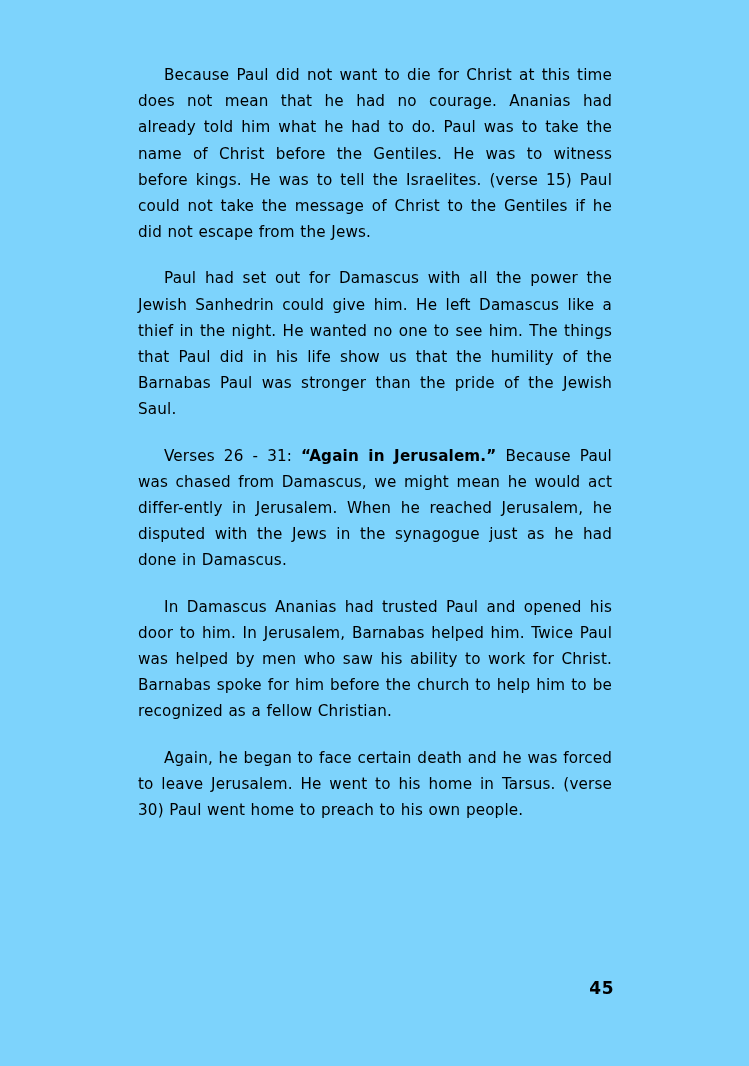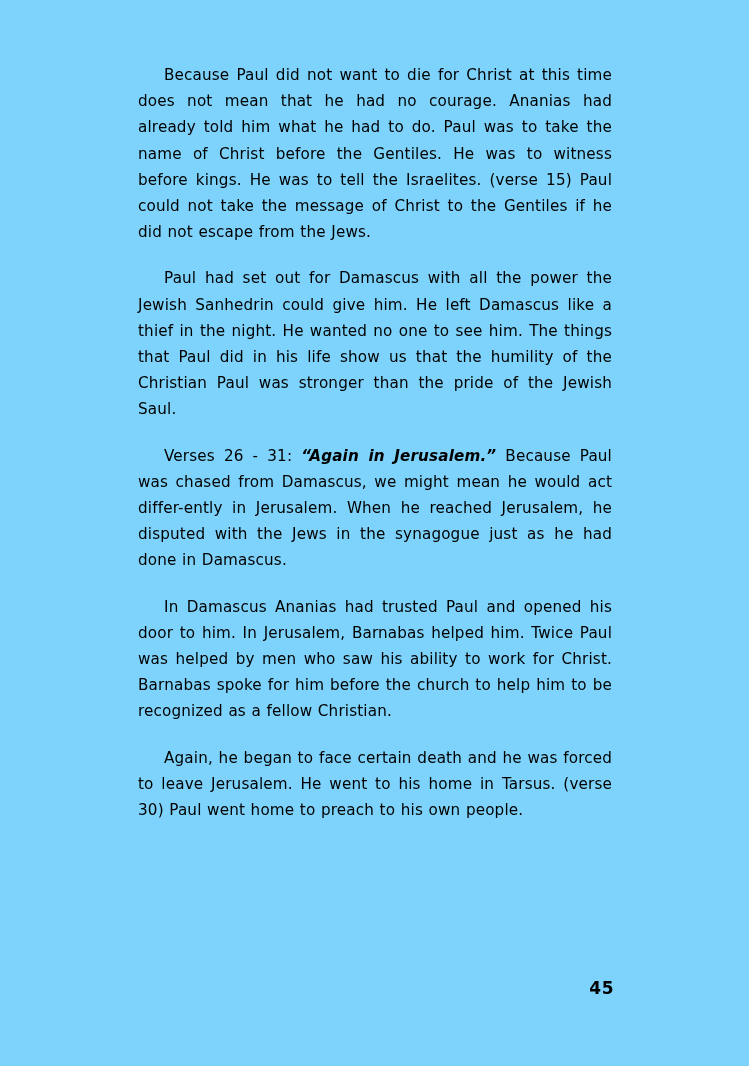--- a/index.html
+++ b/index.html
@@ -36,42 +36,41 @@
     text-justify: inter-word;
     margin: 0 0 20px 0;
     text-indent: 26px;
     letter-spacing: 0.15px;
     word-spacing: 0.6px;
   }
   .para:last-child {
     margin-bottom: 0;
   }
   .para .ital {
-    font-style: italic;
     font-weight: 600;
   }
   .page-number {
     position: absolute;
     right: 135px;
     bottom: 68px;
     font-size: 17px;
     font-weight: 700;
     letter-spacing: 0.5px;
   }
 </style>
 </head>
 <body>
 
 <div class="page">
 
   <div class="text-column">
 
     <p class="para">Because Paul did not want to die for Christ at this time does not mean that he had no courage. Ananias had already told him what he had to do. Paul was to take the name of Christ before the Gentiles. He was to witness before kings. He was to tell the Israelites. (verse 15) Paul could not take the message of Christ to the Gentiles if he did not escape from the Jews.</p>
 
-    <p class="para">Paul had set out for Damascus with all the power the Jewish Sanhedrin could give him. He left Damascus like a thief in the night. He wanted no one to see him. The things that Paul did in his life show us that the humility of the Christian Paul was stronger than the pride of the Jewish Saul.</p>
+    <p class="para">Paul had set out for Damascus with all the power the Jewish Sanhedrin could give him. He left Damascus like a thief in the night. He wanted no one to see him. The things that Paul did in his life show us that the humility of the Barnabas Paul was stronger than the pride of the Jewish Saul.</p>
 
     <p class="para"><span>Verses 26 - 31: </span><span class="ital">“Again in Jerusalem.”</span><span> Because Paul was chased from Damascus, we might mean he would act differ-ently in Jerusalem. When he reached Jerusalem, he disputed with the Jews in the synagogue just as he had done in Damascus.</span></p>
 
     <p class="para">In Damascus Ananias had trusted Paul and opened his door to him. In Jerusalem, Barnabas helped him. Twice Paul was helped by men who saw his ability to work for Christ. Barnabas spoke for him before the church to help him to be recognized as a fellow Christian.</p>
 
 
     <p class="para">Again, he began to face certain death and he was forced to leave Jerusalem. He went to his home in Tarsus. (verse 30) Paul went home to preach to his own people.</p>
 
 
   </div>

